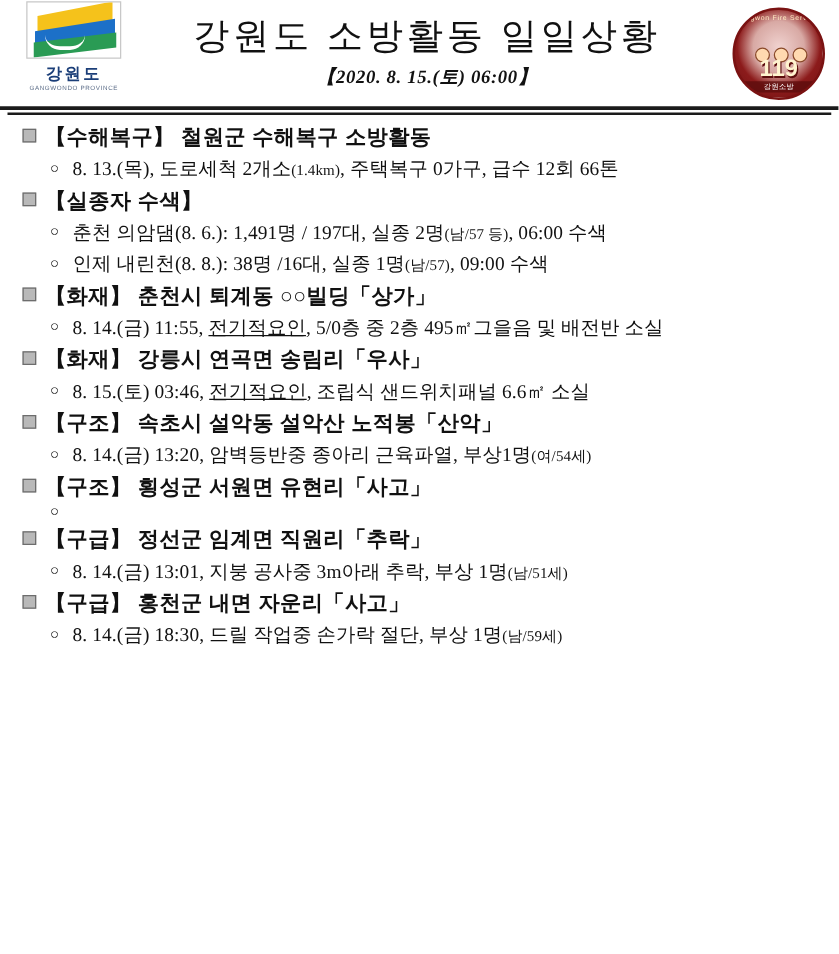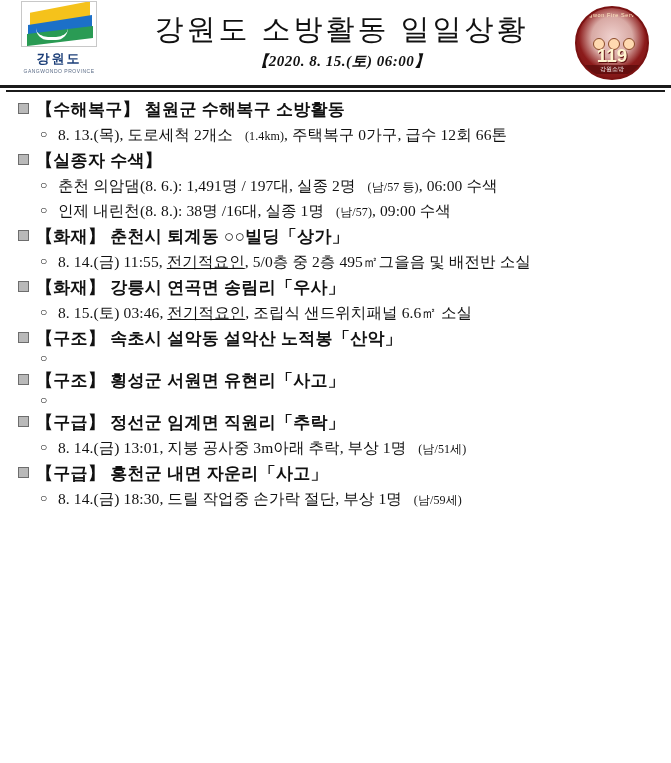--- a/index.html
+++ b/index.html
@@ -100,21 +100,21 @@
     font-weight: bold;
     color: #111111;
     letter-spacing: 0.5px;
     font-style: italic;
   }
   .emblem {
     flex: 0 0 96px;
     height: 84px;
     display: flex;
     align-items: center;
-    justify-content: flex-start;
+    justify-content: center;
   }
   .emblem-circle {
     width: 74px; height: 74px;
     border-radius: 50%;
     background: radial-gradient(circle at 50% 42%, #f0d2cf 0%, #d8a9a4 38%, #8c1b1b 62%, #6e1111 100%);
     border: 2px solid #7a1212;
     position: relative;
     overflow: hidden;
   }
   .emblem-ring-text {
@@ -234,21 +234,21 @@
     line-height: 1;
     position: relative;
     top: -2px;
   }
   .bullet-text {
     font-size: 15.5px;
     color: #111111;
     letter-spacing: 0.1px;
     white-space: nowrap;
   }
-  .bullet-text .sm { font-size: 12px; margin-left: 12px; }
+  .bullet-text .sm { font-size: 12px; }
   .bullet-text .u { text-decoration: underline; }
 </style>
 </head>
 <body>
 
 <div id="page">
 
   <div class="header">
     <div class="logo-wrap">
       <div class="logo-mark">
@@ -336,20 +336,21 @@
         </div>
       </div>
       <div class="item">
         <div class="item-head">
           <span class="sq"></span>
           <span class="head-text">【구조】 속초시 설악동 설악산 노적봉「산악」</span>
         </div>
         <div class="bullets">
           <div class="bullet">
             <span class="circ">○</span>
+            <span class="bullet-text"><span>8. 14.(금) 13:20, 암벽등반중 종아리 근육파열, 부상1명</span><span class="sm">(여/54세)</span></span>
           </div>
         </div>
       </div>
       <div class="item">
         <div class="item-head">
           <span class="sq"></span>
           <span class="head-text">【구조】 횡성군 서원면 유현리「사고」</span>
         </div>
         <div class="bullets">
           <div class="bullet">

